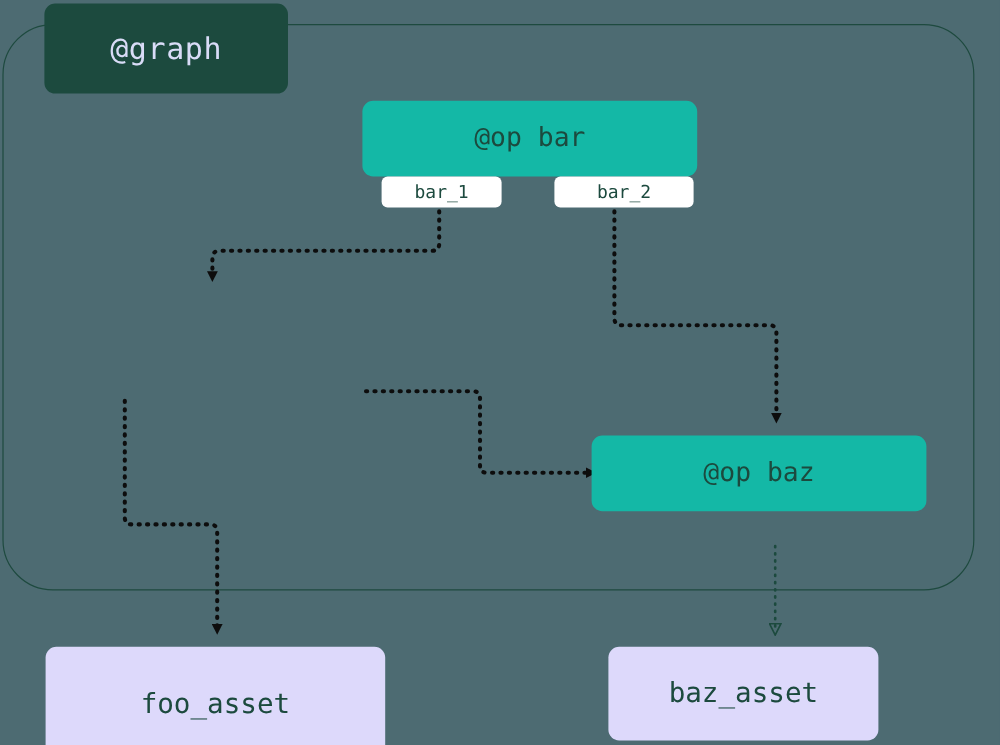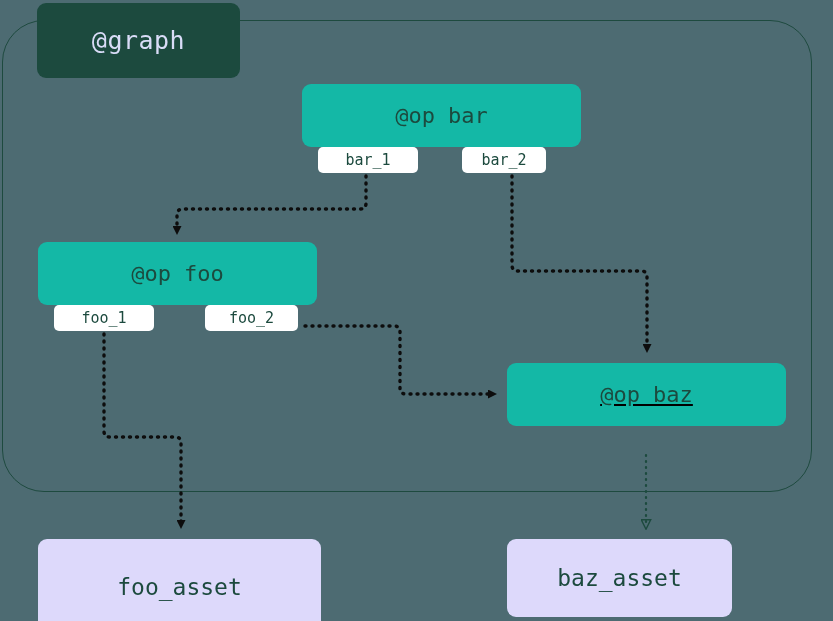--- a/index.html
+++ b/index.html
@@ -41,25 +41,25 @@
     position:absolute;background:#ddd9fb;border-radius:9px;
     display:flex;align-items:center;justify-content:center;
     color:#1c4a3e;font-size:23px;box-sizing:border-box;
   }
 
   
   #node-bar{left:302px;top:84px;width:279px;height:63px;}
   #node-bar .op-body{width:279px;height:63px;}
   #node-foo{left:38px;top:242px;width:279px;height:63px;}
   #node-foo .op-body{width:279px;height:63px;}
-  #node-baz{left:507px;top:363px;width:279px;height:63px;text-decoration:underline;}
+  #node-baz{left:493px;top:363px;width:279px;height:63px;}
   #node-baz .op-body{width:279px;height:63px;}
 
   #port-bar-1{left:16px;width:100px;}
-  #port-bar-2{left:160px;width:84px;}
+  #port-bar-2{left:160px;width:116px;}
   #port-foo-1{left:16px;width:100px;}
   #port-foo-2{left:167px;width:93px;}
   #port-baz-1{left:93px;width:93px;}
 
   #asset-foo{left:38px;top:539px;width:283px;height:96px;}
   #asset-baz{left:507px;top:539px;width:225px;height:78px;}
 </style>
 </head>
 <body>
 
@@ -99,33 +99,20 @@
     <div class="port-row">
       <div class="port" id="port-bar-1">
         <span>bar_1</span>
       </div>
       <div class="port" id="port-bar-2">
         <span>bar_2</span>
       </div>
     </div>
   </div>
 
-  <div class="op-node" id="node-foo">
-    <div class="op-body">
-      <span>@op foo</span>
-    </div>
-    <div class="port-row">
-      <div class="port" id="port-foo-1">
-        <span>foo_1</span>
-      </div>
-      <div class="port" id="port-foo-2">
-        <span>foo_2</span>
-      </div>
-    </div>
-  </div>
 
   <div class="op-node" id="node-baz">
     <div class="op-body">
       <span>@op baz</span>
     </div>
   </div>
 
   <div class="asset-node" id="asset-foo">
     <span>foo_asset</span>
   </div>

